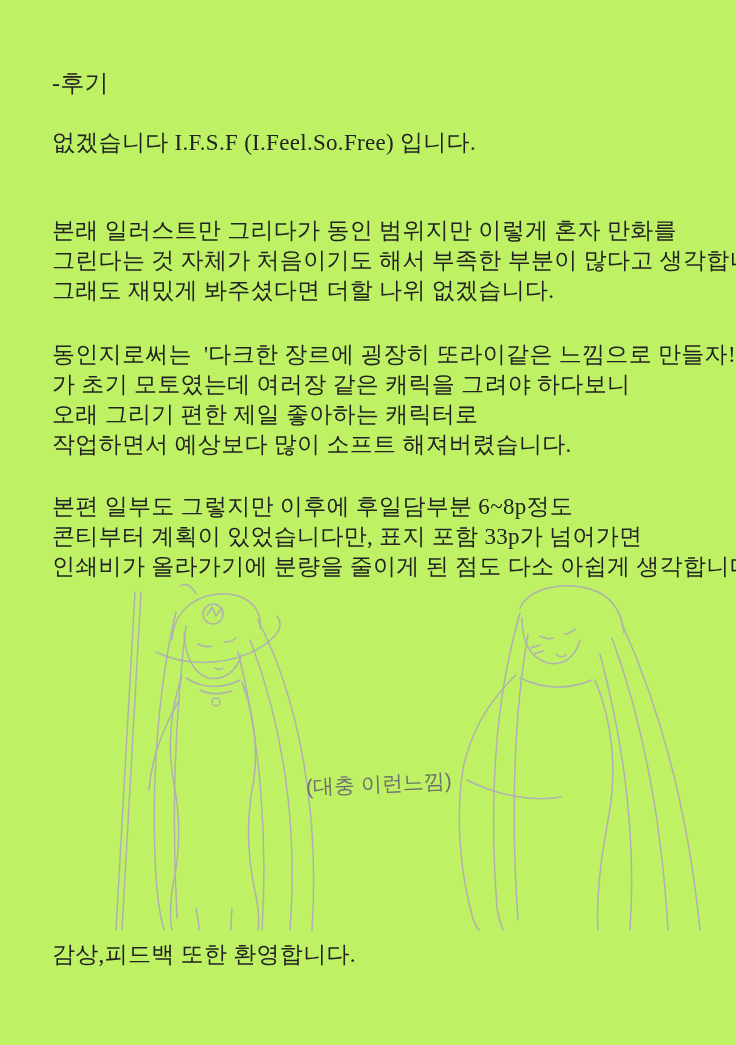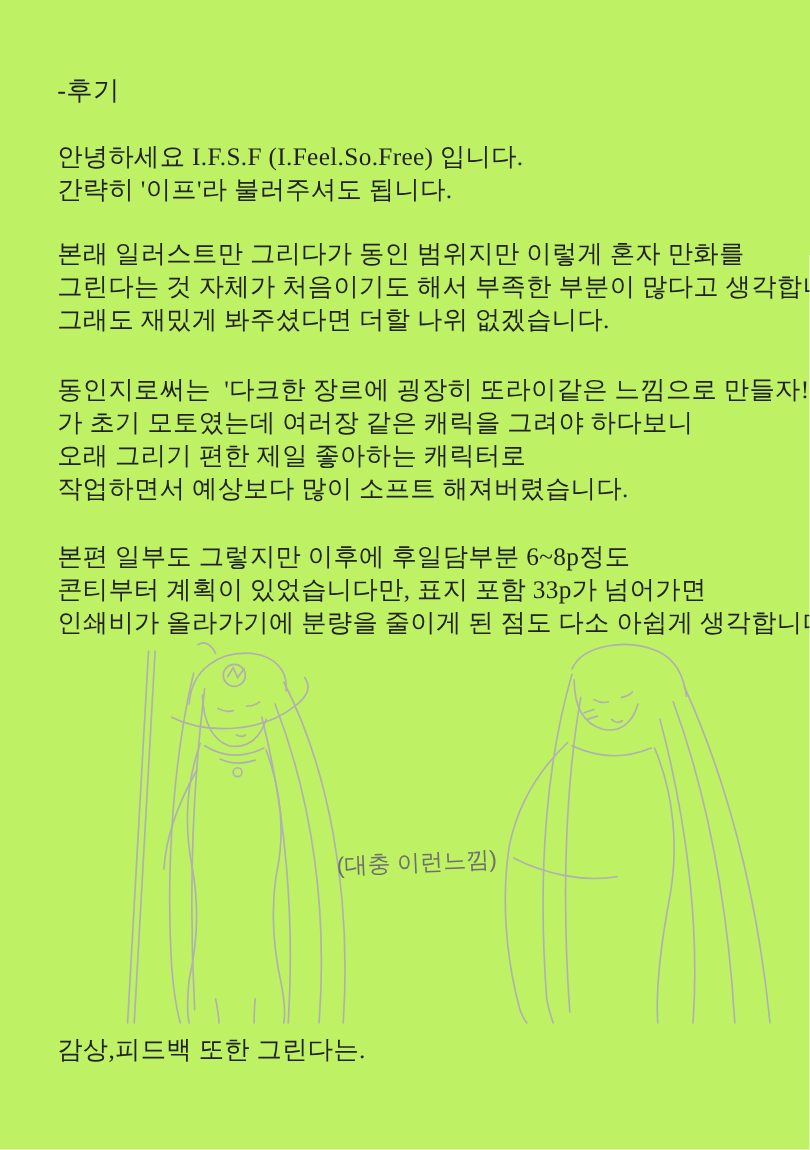--- a/index.html
+++ b/index.html
@@ -37,22 +37,21 @@
 </head>
 <body>
 
 <div class="page">
 
   <div class="block" style="top:68px">
     <div class="line title-line">-후기</div>
   </div>
 
   <div class="block" style="top:128px">
-    <div class="line">안녕하세요 I.F.S.F (I.Feel.So.Free) 입니다.</div>
-    <div class="line">간략히 '이프'라 불러주셔도 됩니다.</div>
+    <div class="line">없겠습니다 I.F.S.F (I.Feel.So.Free) 입니다.</div>
   </div>
 
   <div class="block" style="top:216px">
     <div class="line">본래 일러스트만 그리다가 동인 범위지만 이렇게 혼자 만화를</div>
     <div class="line">그린다는 것 자체가 처음이기도 해서 부족한 부분이 많다고 생각합니다.</div>
     <div class="line">그래도 재밌게 봐주셨다면 더할 나위 없겠습니다.</div>
   </div>
 
   <div class="block" style="top:340px">
     <div class="line">동인지로써는  '다크한 장르에 굉장히 또라이같은 느낌으로 만들자!'</div>
@@ -137,16 +136,16 @@
       <path d="M516,97 C491,121 471,151 463,191 C456,236 459,291 473,341 C476,348 478,351 479,352"></path>
       <path d="M595,102 C612,142 618,192 608,242 C600,286 596,322 598,352"></path>
 
       <path d="M467,202 C496,217 531,224 561,219"></path>
     </g>
   </svg>
 
   <div class="caption">(대충 이런느낌)</div>
 
   <div class="block" style="top:940px">
-    <div class="line">감상,피드백 또한 그린다는.</div>
+    <div class="line">감상,피드백 또한 환영합니다.</div>
   </div>
 
 </div>
 
 </body></html>

